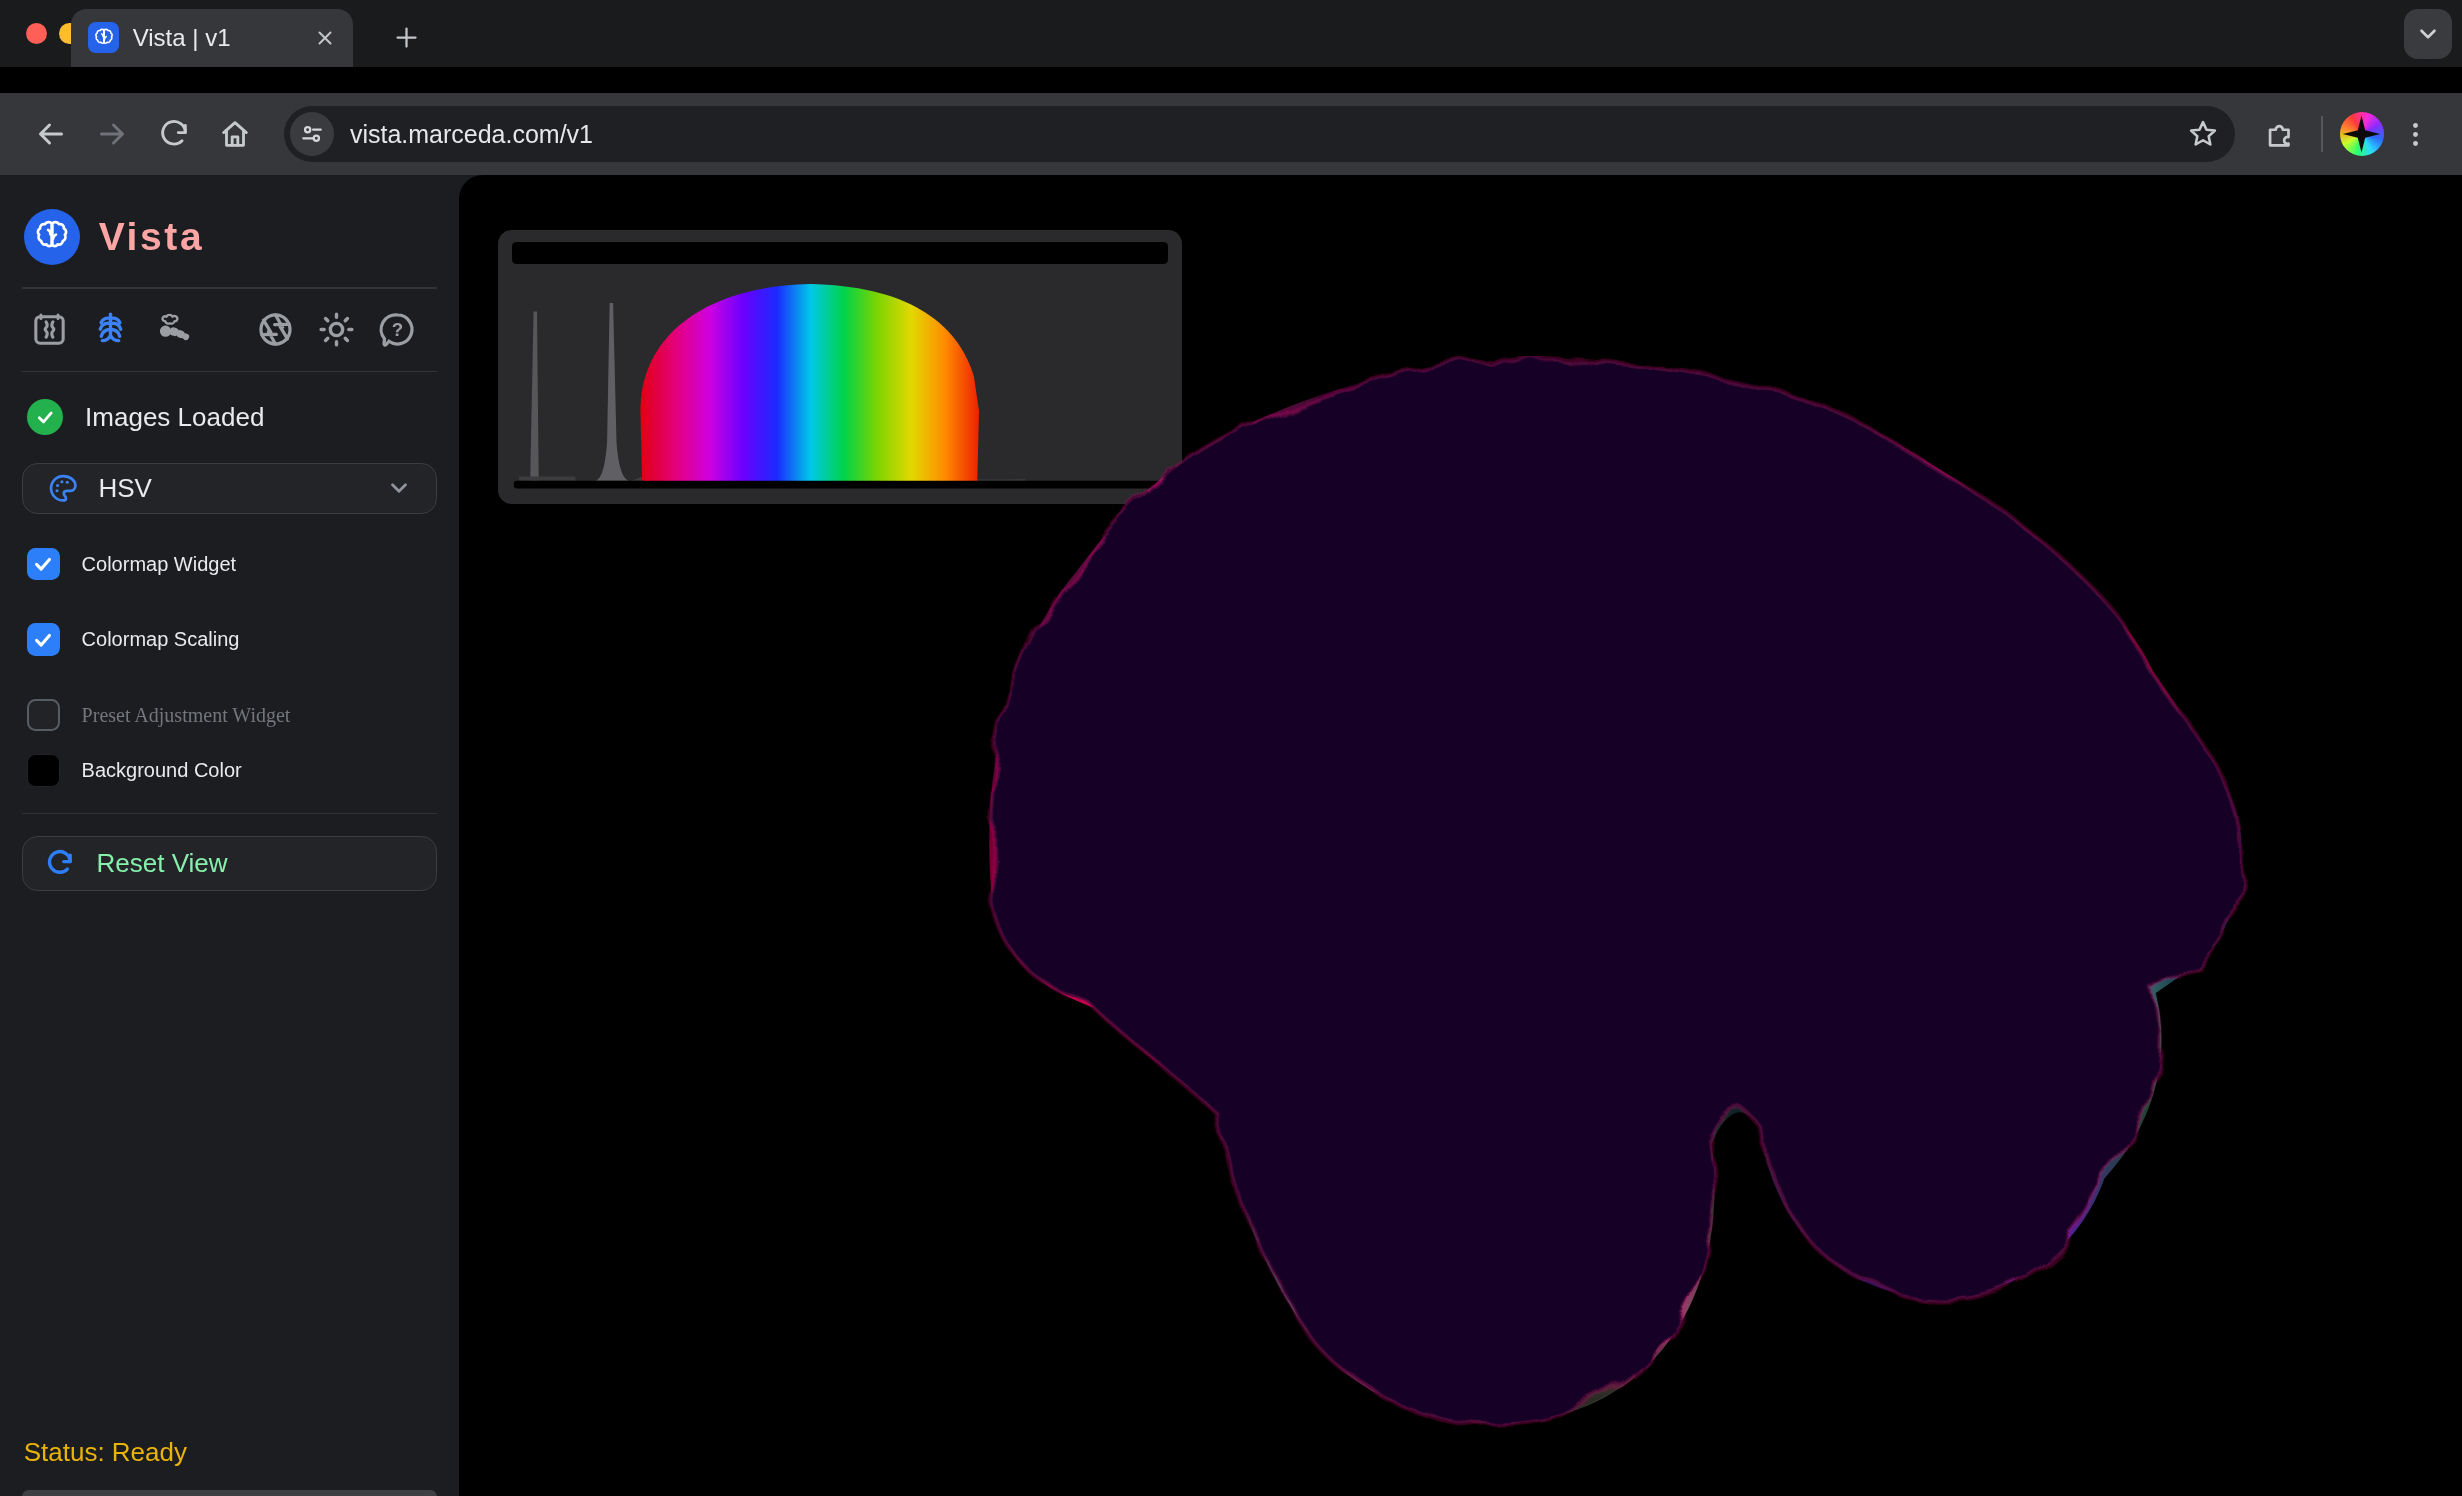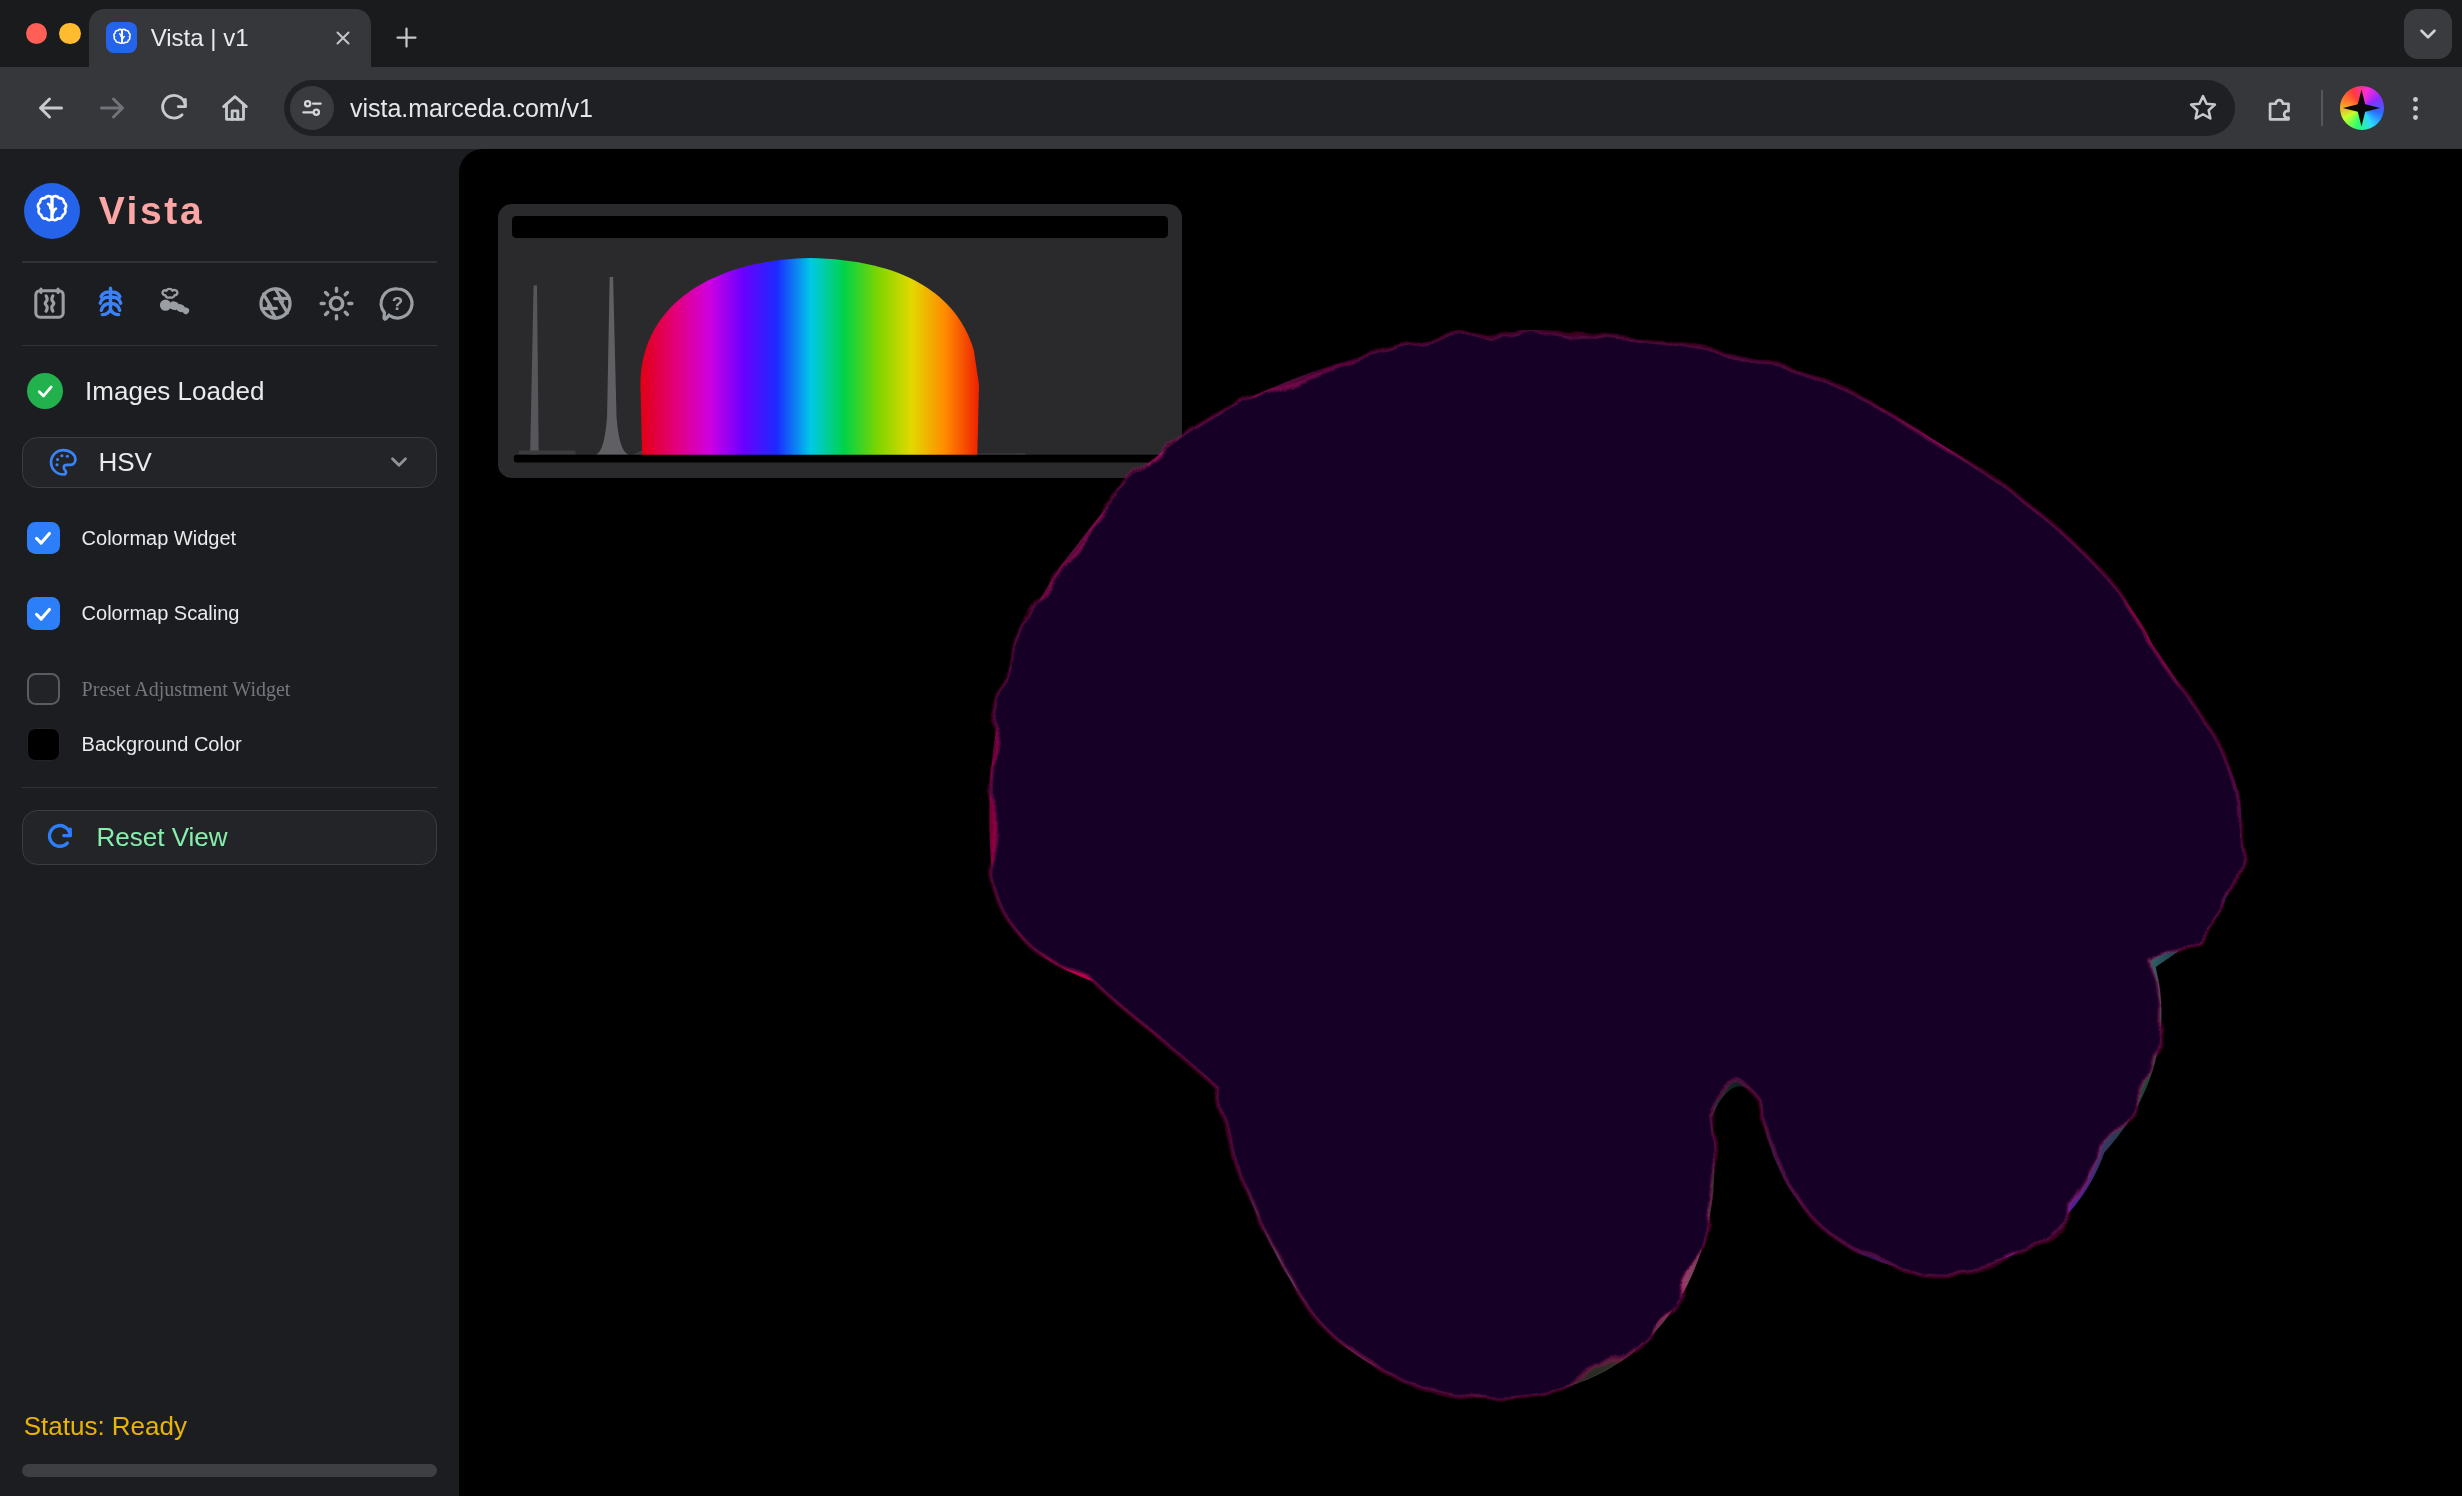--- a/index.html
+++ b/index.html
@@ -4,29 +4,29 @@
 <style>
   * { margin:0; padding:0; box-sizing:border-box; }
   html,body { width:2462px; height:1496px; overflow:hidden; background:#000; }
   body { font-family:"Liberation Sans", sans-serif; -webkit-font-smoothing:antialiased; }
 
   
   .tabstrip { position:relative; height:67px; background:#1a1b1d; }
   .traffic { position:absolute; left:26px; top:23px; display:flex; gap:12px; }
   .traffic span { width:21.4px; height:21.4px; border-radius:50%; display:block; }
   .tl-red{background:#ff5f57;} .tl-yellow{background:#febc2e;} .tl-green{background:#2ac840;}
-  .tab { position:absolute; left:89px; top:8.5px; width:282px; height:58px; background:#36373a;
+  .tab { position:absolute; left:71px; top:8.5px; width:282px; height:58px; background:#36373a;
          border-radius:15.4px 15.4px 0 0; display:flex; align-items:center; padding:0 17px; gap:13.7px; }
   .favicon { width:31px; height:31px; border-radius:7.7px; background:#2563eb; display:flex; align-items:center; justify-content:center; flex:none; }
   .tab-title { font-size:24px; color:#e8eaec; flex:1; white-space:nowrap; overflow:hidden; }
   .icon-btn { display:flex; align-items:center; justify-content:center; flex:none; }
   .newtab { position:absolute; left:386px; top:17px; width:41px; height:41px; border-radius:8.5px; }
   .win-chevron { position:absolute; right:10.3px; top:8.5px; width:48px; height:50px; background:#3a3b3e; border-radius:13.7px; display:flex; align-items:center; justify-content:center; }
 
-  .toolbar { height:82px; background:#36373a; display:flex; align-items:center; padding:0 24px; gap:8.5px; }
+  .toolbar { height:82px; background:#36373a; display:flex; align-items:center; padding:0 24px; gap:8.5px;margin-top:26px; }
   .nav-ic { width:53px; height:53px; border-radius:50%; display:flex; align-items:center; justify-content:center; flex:none; }
   .omnibox { flex:1; height:56px; margin:0 12px 0 13.7px; background:#1f2023; border-radius:28px;
              display:flex; align-items:center; padding:0 15.4px 0 6.8px; gap:15.4px; min-width:0; }
   .tune-wrap { width:44px; height:44px; background:#3a3b3f; border-radius:50%; display:flex; align-items:center; justify-content:center; flex:none; }
   .url-text { font-size:25px; color:#e6e7e9; flex:1; white-space:nowrap; overflow:hidden; }
   .tb-divider { width:1.7px; height:36px; background:#55575b; margin:0 8.5px; flex:none; }
   .avatar { width:44px; height:44px; border-radius:50%; flex:none; position:relative;
             background:conic-gradient(from -30deg,#ff3b3b,#ff2bd6,#8c2bff,#2b6bff,#2bd8ff,#2bff6e,#c8ff2b,#ff8c2b,#ff3b3b); }
   .avatar .star { position:absolute; inset:3.4px; background:#0b0b0c;
             clip-path:polygon(50% 0,60% 40%,100% 50%,60% 60%,50% 100%,40% 60%,0 50%,40% 40%); }

